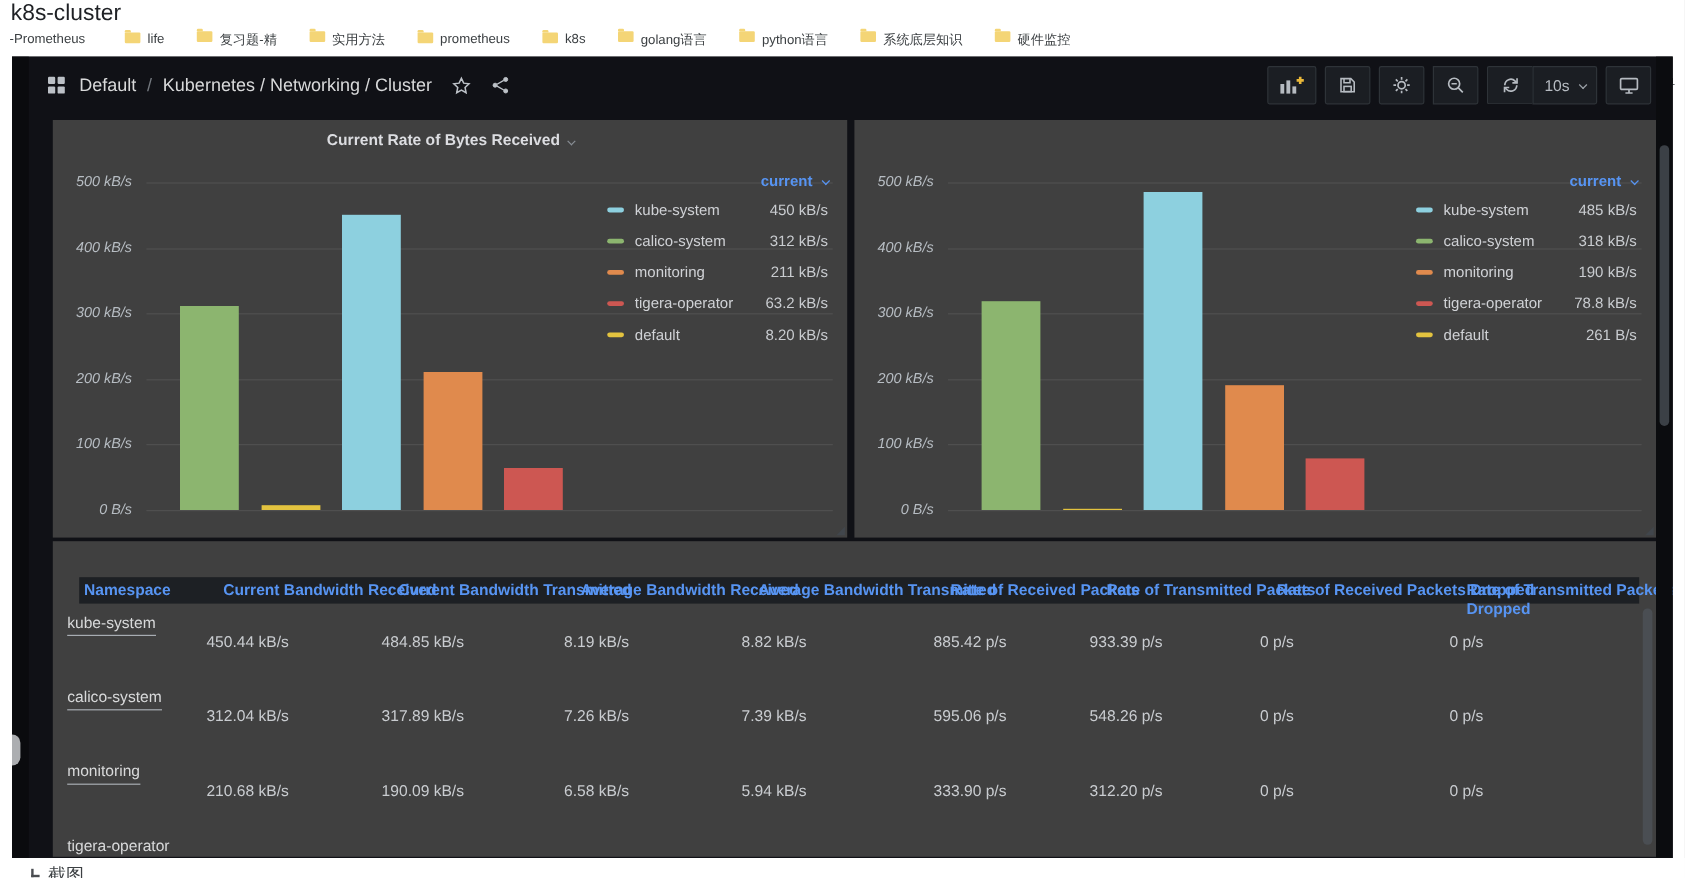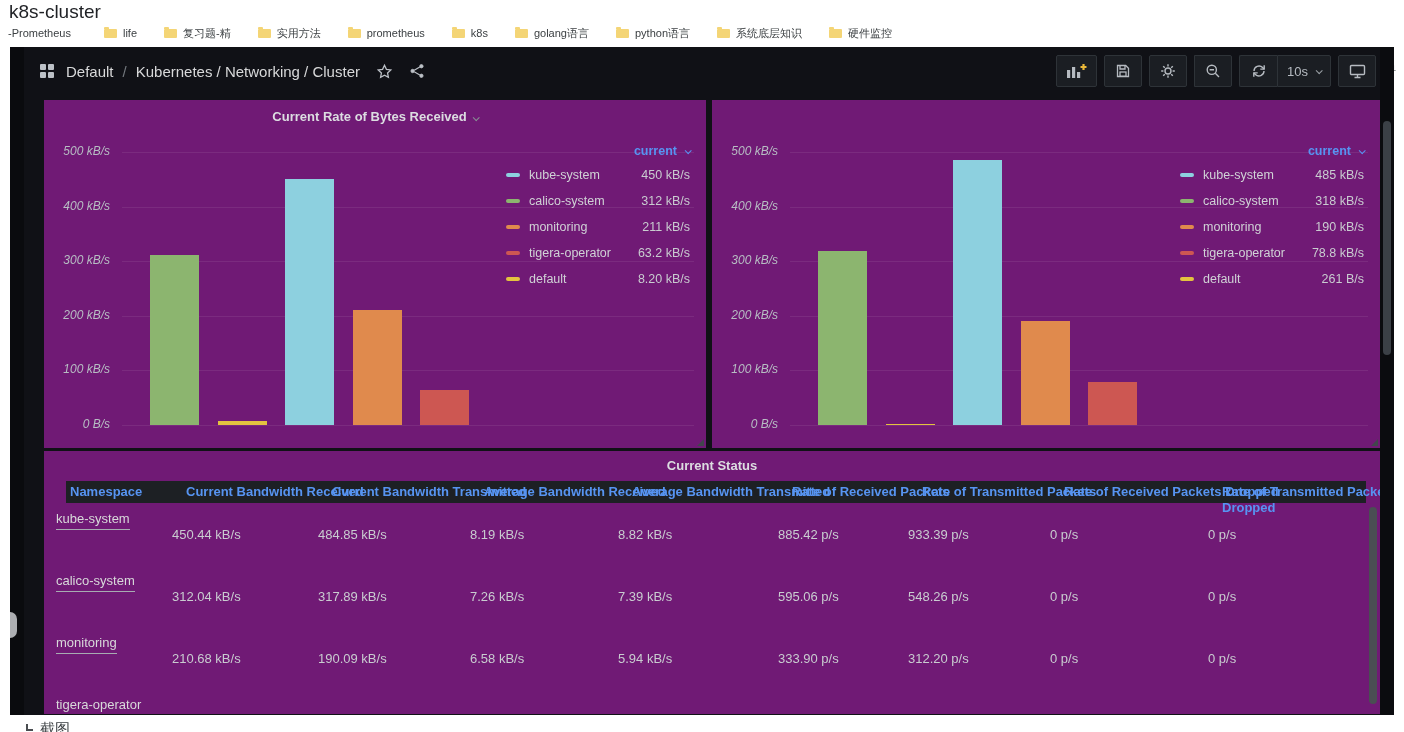--- a/index.html
+++ b/index.html
@@ -3,21 +3,21 @@
 <meta charset="utf-8">
 <style>
   * { box-sizing: border-box; margin: 0; padding: 0; }
   html,body { width:1404px; height:732px; overflow:hidden; background:#ffffff;
     font-family:"Liberation Sans", sans-serif; }
 
   
   .page-title { position:absolute; left:9px; top:1px; font-size:19px; color:#1f2125; }
   .bookmarks { position:absolute; left:0; top:23px; width:100%; height:20px;
     display:flex; align-items:center; font-size:11px; color:#3c4043; }
-  .bm-item { display:flex; align-items:center; margin-right:27px; white-space:nowrap; cursor:pointer; }
+  .bm-item { display:flex; margin-right:27px; white-space:nowrap; cursor:pointer; }
   .bm-item:first-child { margin-left:8px; margin-right:33px; }
   .folder-ic { position:relative; width:13px; height:9px; background:#f4d576; border-radius:1px; margin-right:6px; }
   .folder-ic::before { content:""; position:absolute; left:0; top:-2px; width:5px; height:2px; background:#f4d576; border-radius:1px 1px 0 0; }
   .reading-list { position:absolute; right:8px; top:23px; display:flex; align-items:center; font-size:11px; color:#3c4043;margin-top:38px; }
   .rl-divider { width:1px; height:14px; background:#d4d6d9; margin-right:12px; }
 
   
   .dash { position:absolute; left:10px; right:10px; top:47px; bottom:17px;
     background:#101116; overflow:hidden; color:#d8d9da; }
   .side-strip { position:absolute; left:0; top:0; bottom:0; width:14px; background:#0a0b0e; }
@@ -38,21 +38,21 @@
   .tgroup .tbtn { border-radius:0; border-right-width:0; }
   .tgroup .tbtn:first-child { border-radius:2px 0 0 2px; }
   .tgroup .tbtn:last-child { border-radius:0 2px 2px 0; border-right-width:1px; }
   .utc { color:#ff8a3c; font-size:10.5px; font-weight:bold; margin-left:7px; }
   .chev { width:5px; height:5px; border-right:1.5px solid #9aa0a6; border-bottom:1.5px solid #9aa0a6;
     transform:rotate(45deg) translateY(-1px); display:inline-block; margin-left:8px; }
   .chev.blue { border-color:#5794F2; }
   .tbtn .lbl { margin-left:8px; }
 
   
-  .panel { position:absolute; background:#701a75; }
+  .panel { position:absolute; background:#404040; }
   #chart0 { left:34px; top:53px; width:662px; height:348px; }
   #chart1 { left:702px; top:53px; width:668px; height:348px; }
   .p-title { position:absolute; top:9px; left:0; right:0; text-align:center; font-size:13px; font-weight:600; color:#dcdde1; }
   .p-title .chev { margin-left:6px; border-color:#888e94; }
   .ytick { position:absolute; left:0; width:66px; text-align:right; font-size:12px; color:#b7bdc3;font-style:italic; }
   .gline { position:absolute; left:78px; right:12px; height:1px; background:rgba(255,255,255,0.08); }
   .bar { position:absolute; width:49px; }
   .resize-corner { position:absolute; right:2px; bottom:2px; width:0; height:0;
     border-left:7px solid transparent; border-bottom:7px solid #41464c; }
 
@@ -322,21 +322,20 @@
         <div class="lrow">
           <span class="swatch" style="background: rgb(227, 195, 63);"></span>
           <span class="lname">default</span>
           <span class="lval">261 B/s</span>
         </div>
       </div>
       <div class="resize-corner"></div>
     </div>
 
   <div class="panel" id="tablePanel">
-    <div class="t-title">Current Status</div>
     <div class="t-headrow" id="tableHead">
         <div class="th">Namespace</div>
         <div class="th">Current Bandwidth Received</div>
         <div class="th">Current Bandwidth Transmitted</div>
         <div class="th">Average Bandwidth Received</div>
         <div class="th">Average Bandwidth Transmitted</div>
         <div class="th">Rate of Received Packets</div>
         <div class="th">Rate of Transmitted Packets</div>
         <div class="th">Rate of Received Packets Dropped</div>
         <div class="th">Rate of Transmitted Packets

